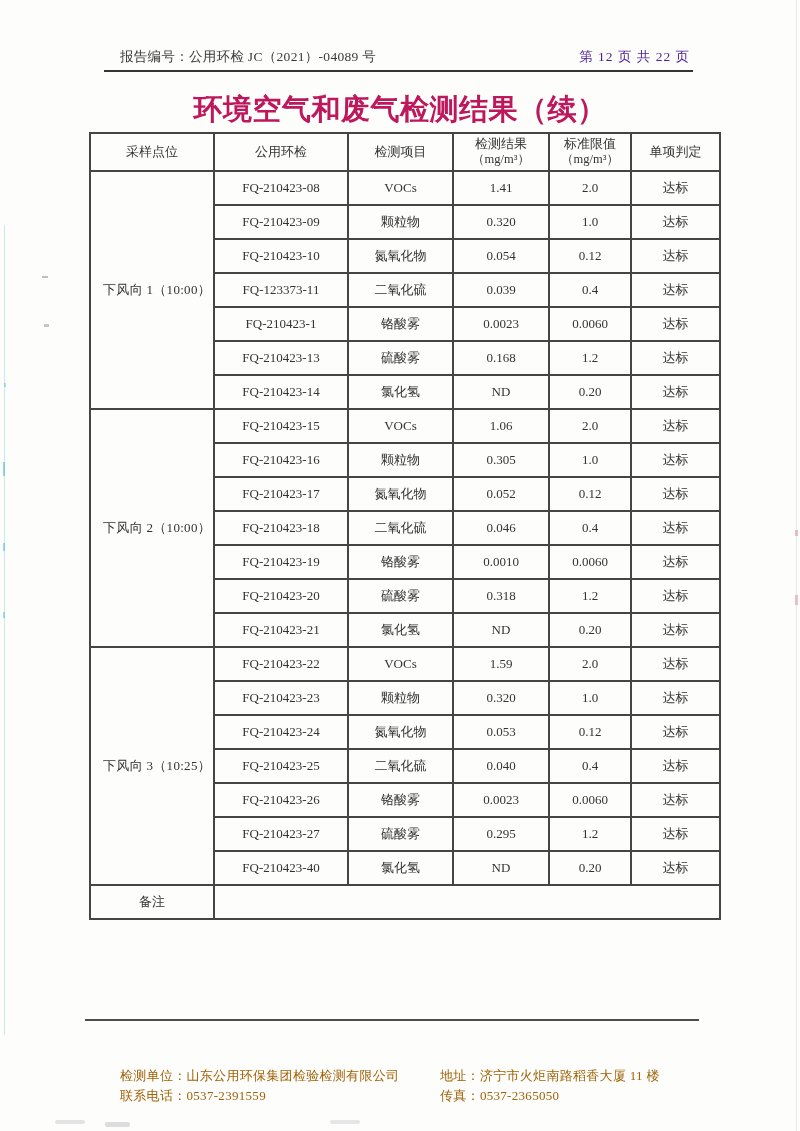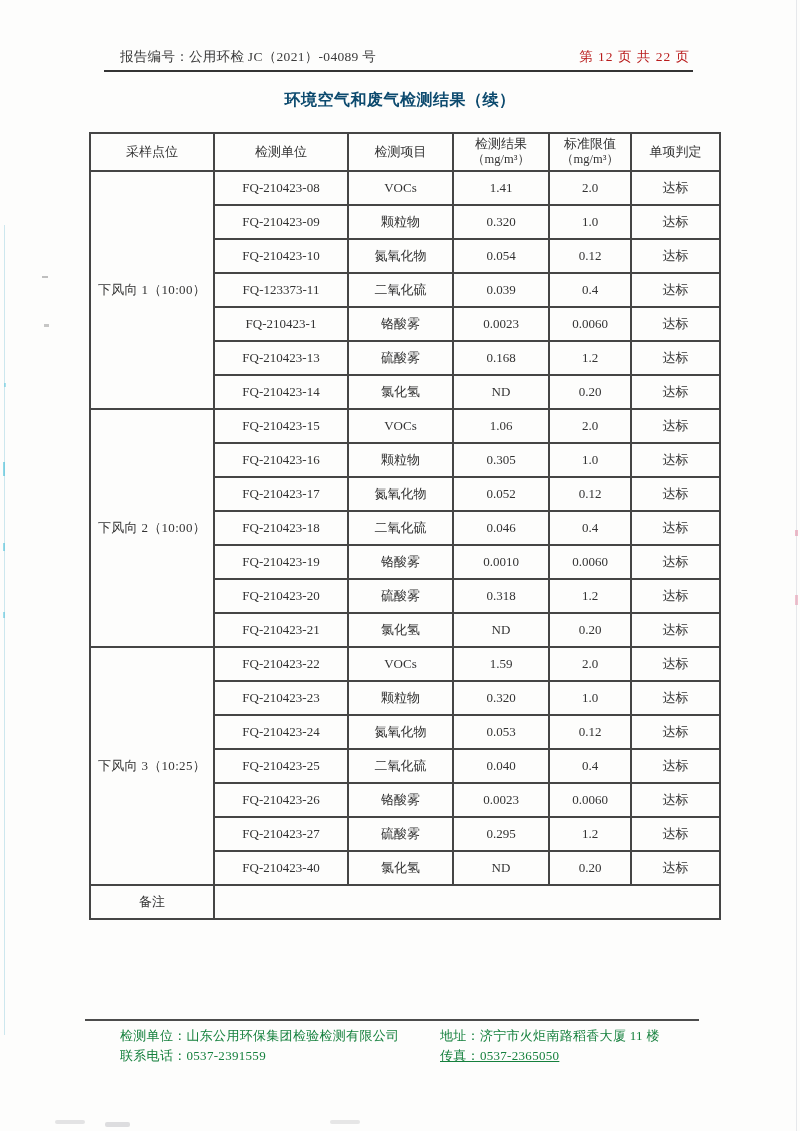--- a/index.html
+++ b/index.html
@@ -4,46 +4,46 @@
 <style>
   html,body { margin:0; padding:0; }
   body {
     width:800px; height:1131px; position:relative;
     background:#fdfdfc; overflow:hidden;
     font-family:"Liberation Serif","DejaVu Serif",serif;
     color:#333;
   }
   
   .hdr-left  { position:absolute; left:120px; top:48px; font-size:13.5px; color:#3b3b3b; letter-spacing:0.3px; }
-  .hdr-right { position:absolute; right:110px; top:48px; font-size:13.5px; color:#b91c1c; letter-spacing:1px; }
+  .hdr-right { position:absolute; right:110px; top:48px; font-size:13.5px; color:#4c1d95; letter-spacing:1px; }
   .rule-top  { position:absolute; left:104px; top:70px; width:589px; height:2px; background:#343434; }
   
   .doc-title { position:absolute; left:0; top:90px; width:800px; text-align:center;
-               font-size:16px; font-weight:bold; color:#0c4a6e; letter-spacing:0.5px; }
+               font-size:29px; font-weight:bold; color:#be185d; letter-spacing:0.5px; }
   
   .tbl-wrap { position:absolute; left:89px; top:132px; }
   table.results { border-collapse:collapse; table-layout:fixed; width:630px;padding-left:11px; }
   .results th, .results td {
     border:2px solid #454545; padding:0 2px; text-align:center; vertical-align:middle;
     font-size:13px; font-weight:normal; color:#333333; overflow:hidden;
   }
   .results thead tr { height:38px; }
   .results tbody tr { height:34px; }
   .results th .hline  { line-height:1.25; }
   .results th .uline  { line-height:1.25; font-size:12.5px; }
-  .results td.loc-cell { font-size:13px; letter-spacing:0.3px; }
+  .results td.loc-cell { font-size:13px; letter-spacing:0.3px;text-align:right; }
   .results td.remark-label { }
   .results td.remark-value { text-align:left; }
   
   .rule-bottom { position:absolute; left:85px; top:1019px; width:614px; height:2px; background:#4c4c4c; }
-  .ft { position:absolute; font-size:13px; color:#15803d; letter-spacing:0.3px; }
+  .ft { position:absolute; font-size:13px; color:#a16207; letter-spacing:0.3px;margin-top:40px; }
   .ft-org     { left:120px; top:1027px; }
   .ft-address { left:440px; top:1027px;text-align:center; }
   .ft-phone   { left:120px; top:1047px; }
-  .ft-fax     { left:440px; top:1047px;text-decoration:underline; }
+  .ft-fax     { left:440px; top:1047px; }
   
   .art { position:absolute; pointer-events:none; }
   .edge-line-left  { left:4px; top:225px; width:1px; height:810px; background:rgba(125,195,215,0.38); }
   .tick1 { left:3px; top:462px; width:2px; height:14px; background:rgba(70,190,215,0.6); }
   .tick2 { left:3px; top:543px; width:2px; height:8px;  background:rgba(70,190,215,0.55); }
   .tick3 { left:3px; top:612px; width:2px; height:6px;  background:rgba(70,190,215,0.5); }
   .tick4 { left:4px; top:383px; width:2px; height:4px;  background:rgba(70,190,215,0.45); }
   .speck-gray1 { left:42px; top:276px; width:6px; height:2px; background:rgba(130,130,130,0.5); }
   .speck-gray2 { left:44px; top:324px; width:5px; height:3px; background:rgba(130,130,130,0.45); }
   .speck-pink1 { left:795px; top:530px; width:3px; height:6px;  background:rgba(230,120,150,0.5); }
@@ -72,21 +72,21 @@
         <col style="width:82px">
         <col style="width:89px">
     </colgroup>
     <thead>
       <tr>
         <th>
           <div class="hline">采样点位</div>
           <div class="uline"></div>
         </th>
         <th>
-          <div class="hline">检测单位</div>
+          <div class="hline">公用环检</div>
           <div class="uline"></div>
         </th>
         <th>
           <div class="hline">检测项目</div>
           <div class="uline"></div>
         </th>
         <th>
           <div class="hline">检测结果</div>
           <div class="uline">（mg/m³）</div>
         </th>

